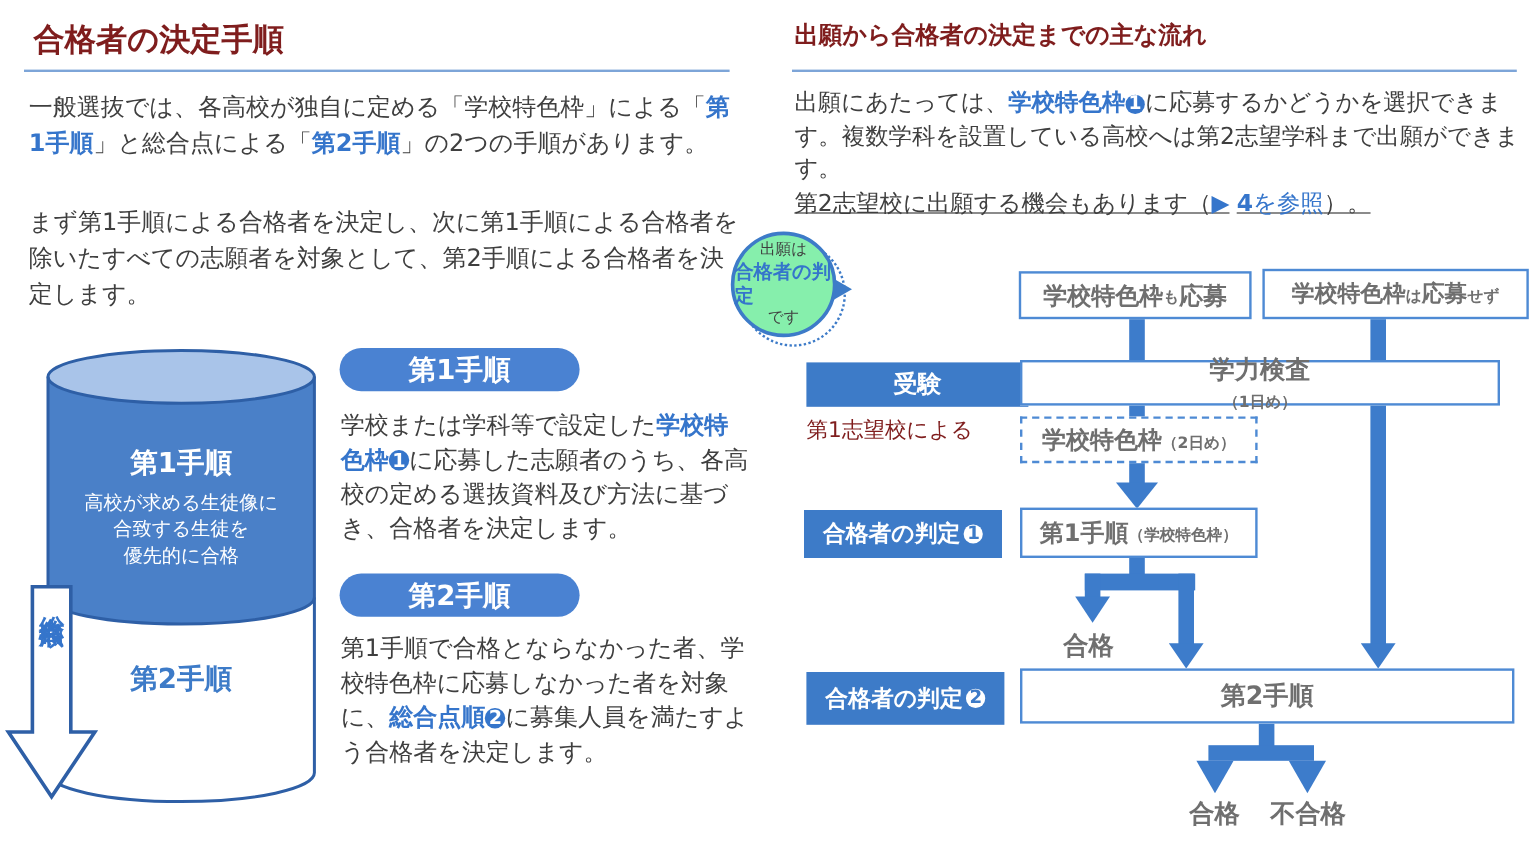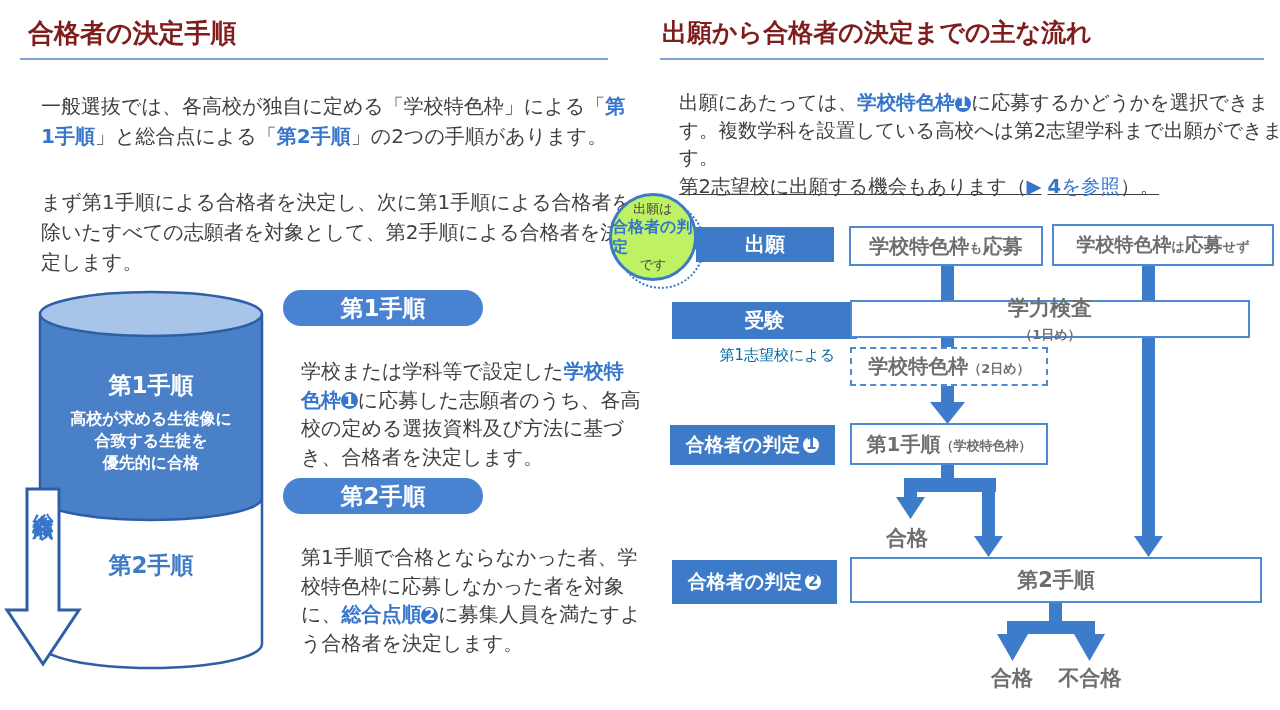--- a/index.html
+++ b/index.html
@@ -1,48 +1,48 @@
 <!DOCTYPE html>
 <html><head>
 <meta charset="utf-8">
 <style>
   html,body{margin:0;padding:0;background:#fff;}
   .page{position:relative;width:1280px;height:710px;background:#ffffff;overflow:hidden;
         font-family:"DejaVu Sans","Liberation Sans",sans-serif;}
   .title{position:absolute;margin:0;font-weight:bold;color:#7f1d1d;}
   .rule{position:absolute;height:2px;background:#7da5d8;}
-  .para{position:absolute;margin:17px;color:#3f3f3f;}
+  .para{position:absolute;margin:0;color:#3f3f3f;}
   .hl{color:#3575cb;font-weight:bold;}
   .circ{display:inline-flex;align-items:center;justify-content:center;border-radius:50%;
         font-weight:bold;width:1.05em;height:1.05em;font-size:0.8em;line-height:1;vertical-align:0.05em;}
   .circ-blue{background:#3575cb;color:#fff;}
   .circ-white{background:#ffffff;color:#3d7bc8;}
   .pill{position:absolute;background:#4a82d2;color:#fff;font-weight:bold;border-radius:19px;
         display:flex;align-items:center;justify-content:center;font-size:23px;}
   .cyl-wrap{position:absolute;left:36px;top:288px;width:230px;height:386px;}
   .cyl-step1{position:absolute;left:0;right:0;top:82px;text-align:center;color:#fff;font-weight:bold;font-size:23px;}
-  .cyl-desc{position:absolute;left:0;right:0;top:120px;text-align:center;color:#fff;font-weight:bold;font-size:16px;line-height:22px;}
+  .cyl-desc{position:absolute;left:0;right:0;top:120px;text-align:center;color:#fff;font-weight:normal;font-size:16px;line-height:22px;}
   .cyl-step2{position:absolute;left:0;right:0;top:262px;text-align:center;color:#3d7bc8;font-weight:bold;font-size:23px;}
   .varrow{position:absolute;left:4px;top:486px;width:78px;height:182px;z-index:2;}
   .varrow-label-wrap{position:absolute;left:0;width:78px;top:10px;display:flex;justify-content:center;}
   .varrow-label{writing-mode:vertical-rl;text-orientation:upright;color:#3575cb;font-weight:bold;font-size:21px;letter-spacing:2px;}
   .connectors{position:absolute;left:0;top:0;z-index:1;}
   .flabel{position:absolute;background:#3d7bc8;color:#fff;font-weight:bold;display:flex;
           align-items:center;justify-content:center;z-index:2;font-size:20px;}
-  .fnote{position:absolute;color:#0369a1;font-size:15px;z-index:2;text-align:right;}
+  .fnote{position:absolute;color:#7f1d1d;font-size:18px;z-index:2;text-align:left;}
   .fbox{position:absolute;background:#fff;border:2.5px solid #4e8ad4;color:#6f6f6f;font-weight:bold;
         display:flex;align-items:center;justify-content:center;z-index:2;box-sizing:border-box;font-size:20px;}
   .fbox.dashed{border-style:dashed;}
   .fbox .sm{font-size:13px;margin-top:4px;}
   .res{position:absolute;color:#6f6f6f;font-weight:bold;font-size:21px;text-align:center;z-index:2;}
   .bubble-ghost{position:absolute;left:617px;top:201px;width:88px;height:88px;border-radius:50%;
         border:2px dotted #3d7bc8;box-sizing:border-box;z-index:3;background:transparent;}
   .bubble-tail{position:absolute;left:684px;top:226px;width:0;height:0;z-index:4;
         border-top:15px solid transparent;border-bottom:15px solid transparent;border-left:26px solid #3d7bc8;}
-  .bubble{position:absolute;left:609px;top:193px;width:88px;height:88px;border-radius:50%;background:#bef264;
+  .bubble{position:absolute;left:609px;top:193px;width:88px;height:88px;border-radius:50%;background:#86efac;
         border:3px solid #3d7bc8;box-sizing:border-box;z-index:5;display:flex;flex-direction:column;
         align-items:center;justify-content:center;line-height:1.25;}
   .bubble .b1{font-size:13px;color:#3f3f3f;}
   .bubble .b2{font-size:16px;color:#3575cb;font-weight:bold;}
 </style>
 </head>
 <body>
 
 <div class="page">
 
@@ -78,21 +78,21 @@
       <span class="varrow-label">総合点順</span>
     </div>
   </div>
 
   <div class="pill" style="left:283px;top:290px;width:200px;height:36px;">第1手順</div>
   <p class="para" style="left:284px;top:340px;width:342px;font-size:20px;line-height:28.5px;"><span>学校または学科等で設定した</span><span class="hl">学校特色枠</span><span class="circ circ-blue">1</span><span>に応募した志願者のうち、各高校の定める選抜資料及び方法に基づき、合格者を決定します。</span></p>
 
   <div class="pill" style="left:283px;top:478px;width:200px;height:36px;">第2手順</div>
   <p class="para" style="left:284px;top:526px;width:342px;font-size:20px;line-height:28.5px;"><span>第1手順で合格とならなかった者、学校特色枠に応募しなかった者を対象に、</span><span class="hl">総合点順</span><span class="circ circ-blue">2</span><span>に募集人員を満たすよう合格者を決定します。</span></p>
 
-  <h1 class="title" style="left:662px;top:16px;font-size:25px;">出願から合格者の決定までの主な流れ</h1>
+  <h1 class="title" style="left:662px;top:16px;font-size:20px;">出願から合格者の決定までの主な流れ</h1>
   <div class="rule" style="left:660px;top:58px;width:604px;"></div>
 
   <p class="para" style="left:662px;top:72px;width:608px;font-size:19.5px;line-height:27.5px;"><span>出願にあたっては、</span><span class="hl">学校特色枠</span><span class="circ circ-blue">1</span><span>に応募するかどうかを選択できます。複数学科を設置している高校へは第2志望学科まで出願ができます。</span></p>
 
   <p class="para" style="left:662px;top:156px;width:608px;font-size:19.5px;text-decoration:underline;"><span>第2志望校に出願する機会もあります（</span><span class="hl" style="margin-right:6px;">▶</span><span class="hl">4</span><span style="color:#3575cb;">を参照</span><span>）。</span></p>
 
   <svg class="connectors" width="1280" height="710" viewBox="0 0 1280 710">
     <rect x="941" y="264" width="13" height="140" fill="#3d7ccb"></rect>
     <polygon points="930,402 965,402 947.5,424" fill="#3d7ccb"></polygon>
 
@@ -105,21 +105,20 @@
 
     <rect x="1142" y="264" width="13" height="273" fill="#3d7ccb"></rect>
     <polygon points="1134,536 1163,536 1148.5,557" fill="#3d7ccb"></polygon>
 
     <rect x="1049" y="603" width="13" height="19" fill="#3d7ccb"></rect>
     <rect x="1007" y="621" width="88" height="13" fill="#3d7ccb"></rect>
     <polygon points="997,634 1028,634 1012.5,661" fill="#3d7ccb"></polygon>
     <polygon points="1074,634 1105,634 1089.5,661" fill="#3d7ccb"></polygon>
   </svg>
 
-  <div class="flabel" style="left:696px;top:227px;width:138px;height:35px;">出願</div>
   <div class="flabel" style="left:672px;top:302px;width:185px;height:37px;">受験</div>
   <div class="fnote" style="left:672px;top:346px;width:163px;">第1志望校による</div>
   <div class="flabel" style="left:670px;top:425px;width:165px;height:40px;font-size:19px;gap:3px;">
       <span>合格者の判定</span>
       <span class="circ circ-white">1</span>
     </div>
   <div class="flabel" style="left:672px;top:560px;width:165px;height:44px;font-size:19px;gap:3px;">
       <span>合格者の判定</span>
       <span class="circ circ-white">2</span>
     </div>

